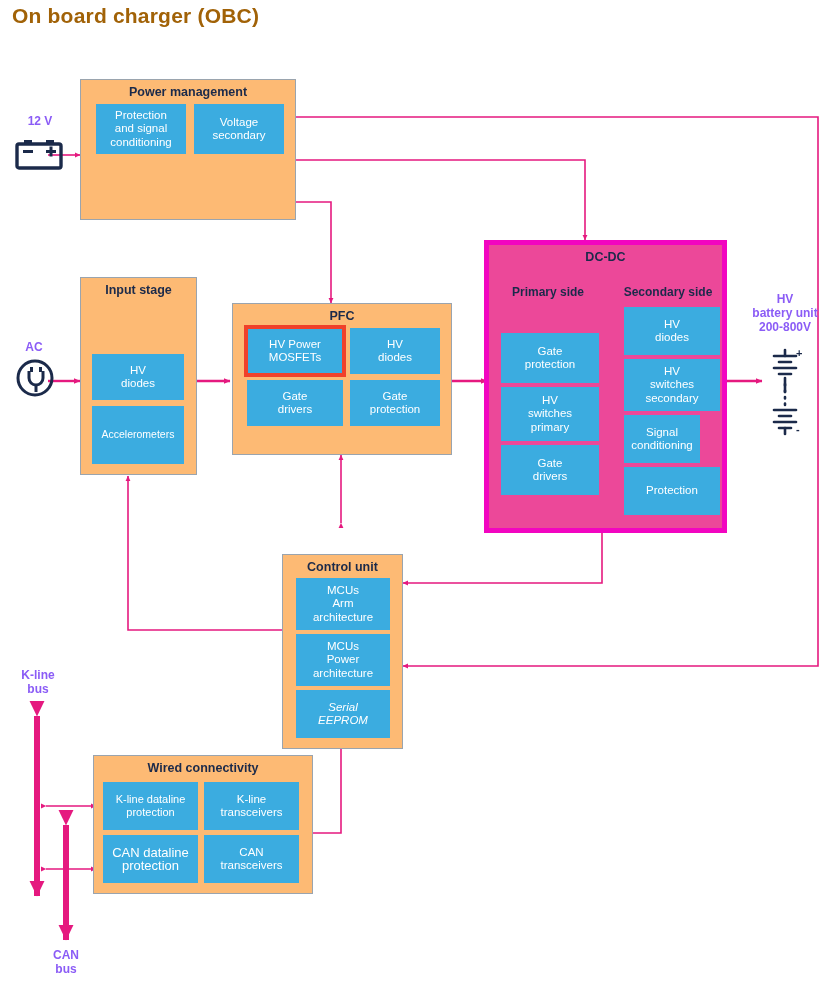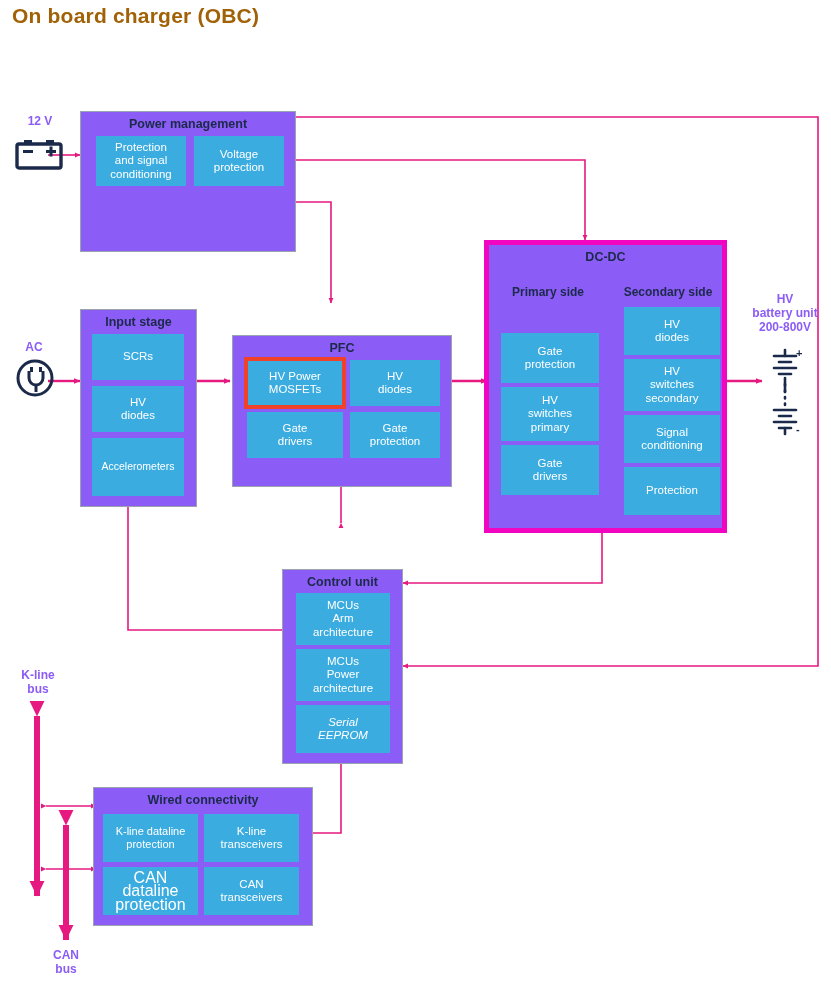--- a/index.html
+++ b/index.html
@@ -7,44 +7,43 @@
        font-family:"Liberation Sans",sans-serif;}
   #root{position:relative;width:831px;height:998px;}
 
   .page-title{
     position:absolute;left:12px;top:4px;
     font-size:21px;font-weight:bold;color:#a16207;letter-spacing:0.2px;
   }
 
   
   .group{
-    position:absolute;border:1.5px solid #9aa4ae;background:#8b5cf6;
+    position:absolute;border:1.5px solid #9aa4ae;background:#fdba74;
     box-sizing:border-box;
-    margin-top:32px;
   }
   .group-title{
     position:absolute;left:0;right:0;top:5px;text-align:center;
     font-size:12.5px;font-weight:bold;color:#1b2a4a;
   }
   .sub-title{
     position:absolute;text-align:center;
     font-size:12px;font-weight:bold;color:#1b2a4a;
   }
 
   
   .blk{
     position:absolute;background:#3bace0;color:#ffffff;
     display:flex;align-items:center;justify-content:center;text-align:center;
     font-size:11.5px;line-height:13.5px;box-sizing:border-box;padding:2px;
   }
   .blk.highlight{outline:4px solid #f0412a;outline-offset:-1px;}
 
   
   .dcdc-frame{
-    position:absolute;border:5px solid #f205c0;background:#8b5cf6;
+    position:absolute;border:5px solid #f205c0;background:#ec4899;
     box-sizing:border-box;
   }
 
   
   .lbl{
     position:absolute;text-align:center;font-size:12px;font-weight:bold;
     color:#8b5cf6;line-height:14px;
   }
 
   svg.wires{position:absolute;left:0;top:0;width:831px;height:998px;
@@ -125,38 +124,35 @@
 
   <div class="group" style="left:80px;top:79px;height:141px;width:216px;">
     <div class="group-title">Power management</div>
     <div class="blk" style="left:15px;top:24px;width:90px;height:50px;">
       <span style="white-space:pre-line">Protection
 and signal
 conditioning</span>
     </div>
     <div class="blk" style="left:113px;top:24px;width:90px;height:50px;">
       <span style="white-space:pre-line">Voltage
-protection</span>
+secondary</span>
     </div>
   </div>
 
   <div class="lbl" style="left:8px;top:340px;width:52px;">AC</div>
   <svg class="icons" style="left:14px;top:358px;width:44px;height:44px;" viewBox="0 0 44 44">
     <circle cx="21" cy="20" r="17" fill="none" stroke="#1b2a4a" stroke-width="3"></circle>
     <path d="M15,13 L15,20 A7,7 0 0 0 29,20 L29,13" fill="none" stroke="#1b2a4a" stroke-width="3"></path>
     <line x1="17.5" y1="9" x2="17.5" y2="14" stroke="#1b2a4a" stroke-width="3"></line>
     <line x1="26.5" y1="9" x2="26.5" y2="14" stroke="#1b2a4a" stroke-width="3"></line>
     <line x1="22" y1="26" x2="22" y2="34" stroke="#1b2a4a" stroke-width="3"></line>
   </svg>
 
   <div class="group" style="left:80px;top:277px;width:117px;height:198px;padding-left:43px;">
     <div class="group-title">Input stage</div>
-    <div class="blk" style="left:11px;top:24px;width:92px;height:46px;">
-      <span style="white-space:pre-line">SCRs</span>
-    </div>
     <div class="blk" style="left:11px;top:76px;width:92px;height:46px;">
       <span style="white-space:pre-line">HV
 diodes</span>
     </div>
     <div class="blk" style="left:11px;top:128px;width:92px;height:58px;">
       <span style="white-space:pre-line;font-size:10.5px;">Accelerometers</span>
     </div>
   </div>
 
   <div class="group" style="left:232px;top:303px;width:220px;height:152px;">
@@ -201,21 +197,21 @@
 
     <div class="blk" style="left:135px;top:62px;width:96px;height:48px;">
       <span style="white-space:pre-line">HV
 diodes</span>
     </div>
     <div class="blk" style="left:135px;top:114px;width:96px;height:52px;">
       <span style="white-space:pre-line">HV
 switches
 secondary</span>
     </div>
-    <div class="blk" style="left:135px;top:170px;width:96px;height:48px;">
+    <div class="blk" style="left:135px;top:170px;width:76px;height:48px;">
       <span style="white-space:pre-line">Signal
 conditioning</span>
     </div>
     <div class="blk" style="left:135px;top:222px;width:96px;height:48px;">
       <span style="white-space:pre-line">Protection</span>
     </div>
   </div>
 
   <div class="lbl" style="left:742px;top:292px;width:86px;">
     <div>HV</div>
@@ -236,21 +232,21 @@
       <line x1="25" y1="2" x2="25" y2="8"></line>
       <line x1="25" y1="80" x2="25" y2="86"></line>
     </g>
     <g stroke="#1b2a4a" stroke-width="2.6" stroke-dasharray="1.5 5" stroke-linecap="round">
       <line x1="25" y1="36" x2="25" y2="58"></line>
     </g>
     <text x="36" y="9" font-size="11" font-weight="bold" fill="#1b2a4a" font-family="Liberation Sans, sans-serif">+</text>
     <text x="36" y="85" font-size="11" font-weight="bold" fill="#1b2a4a" font-family="Liberation Sans, sans-serif">-</text>
   </svg>
 
-  <div class="group" style="left:282px;top:537px;width:121px;height:195px;">
+  <div class="group" style="left:282px;top:554px;width:121px;height:195px;">
     <div class="group-title">Control unit</div>
     <div class="blk" style="left:13px;top:23px;width:94px;height:52px;">
       <span style="white-space:pre-line">MCUs
 Arm
 architecture</span>
     </div>
     <div class="blk" style="left:13px;top:79px;width:94px;height:52px;">
       <span style="white-space:pre-line">MCUs
 Power
 architecture</span>
@@ -274,21 +270,21 @@
     <div class="group-title">Wired connectivity</div>
     <div class="blk" style="left:9px;top:26px;width:95px;height:48px;">
       <span style="white-space:pre-line;font-size:11px;">K-line dataline
 protection</span>
     </div>
     <div class="blk" style="left:110px;top:26px;width:95px;height:48px;">
       <span style="white-space:pre-line">K-line
 transceivers</span>
     </div>
     <div class="blk" style="left:9px;top:79px;width:95px;height:48px;">
-      <span style="white-space:pre-line;font-size:16px;text-align:center;">CAN dataline
+      <span style="white-space:pre-line;font-size:13px;text-align:center;">CAN dataline
 protection</span>
     </div>
     <div class="blk" style="left:110px;top:79px;width:95px;height:48px;">
       <span style="white-space:pre-line">CAN
 transceivers</span>
     </div>
   </div>
 
 </div>
 

